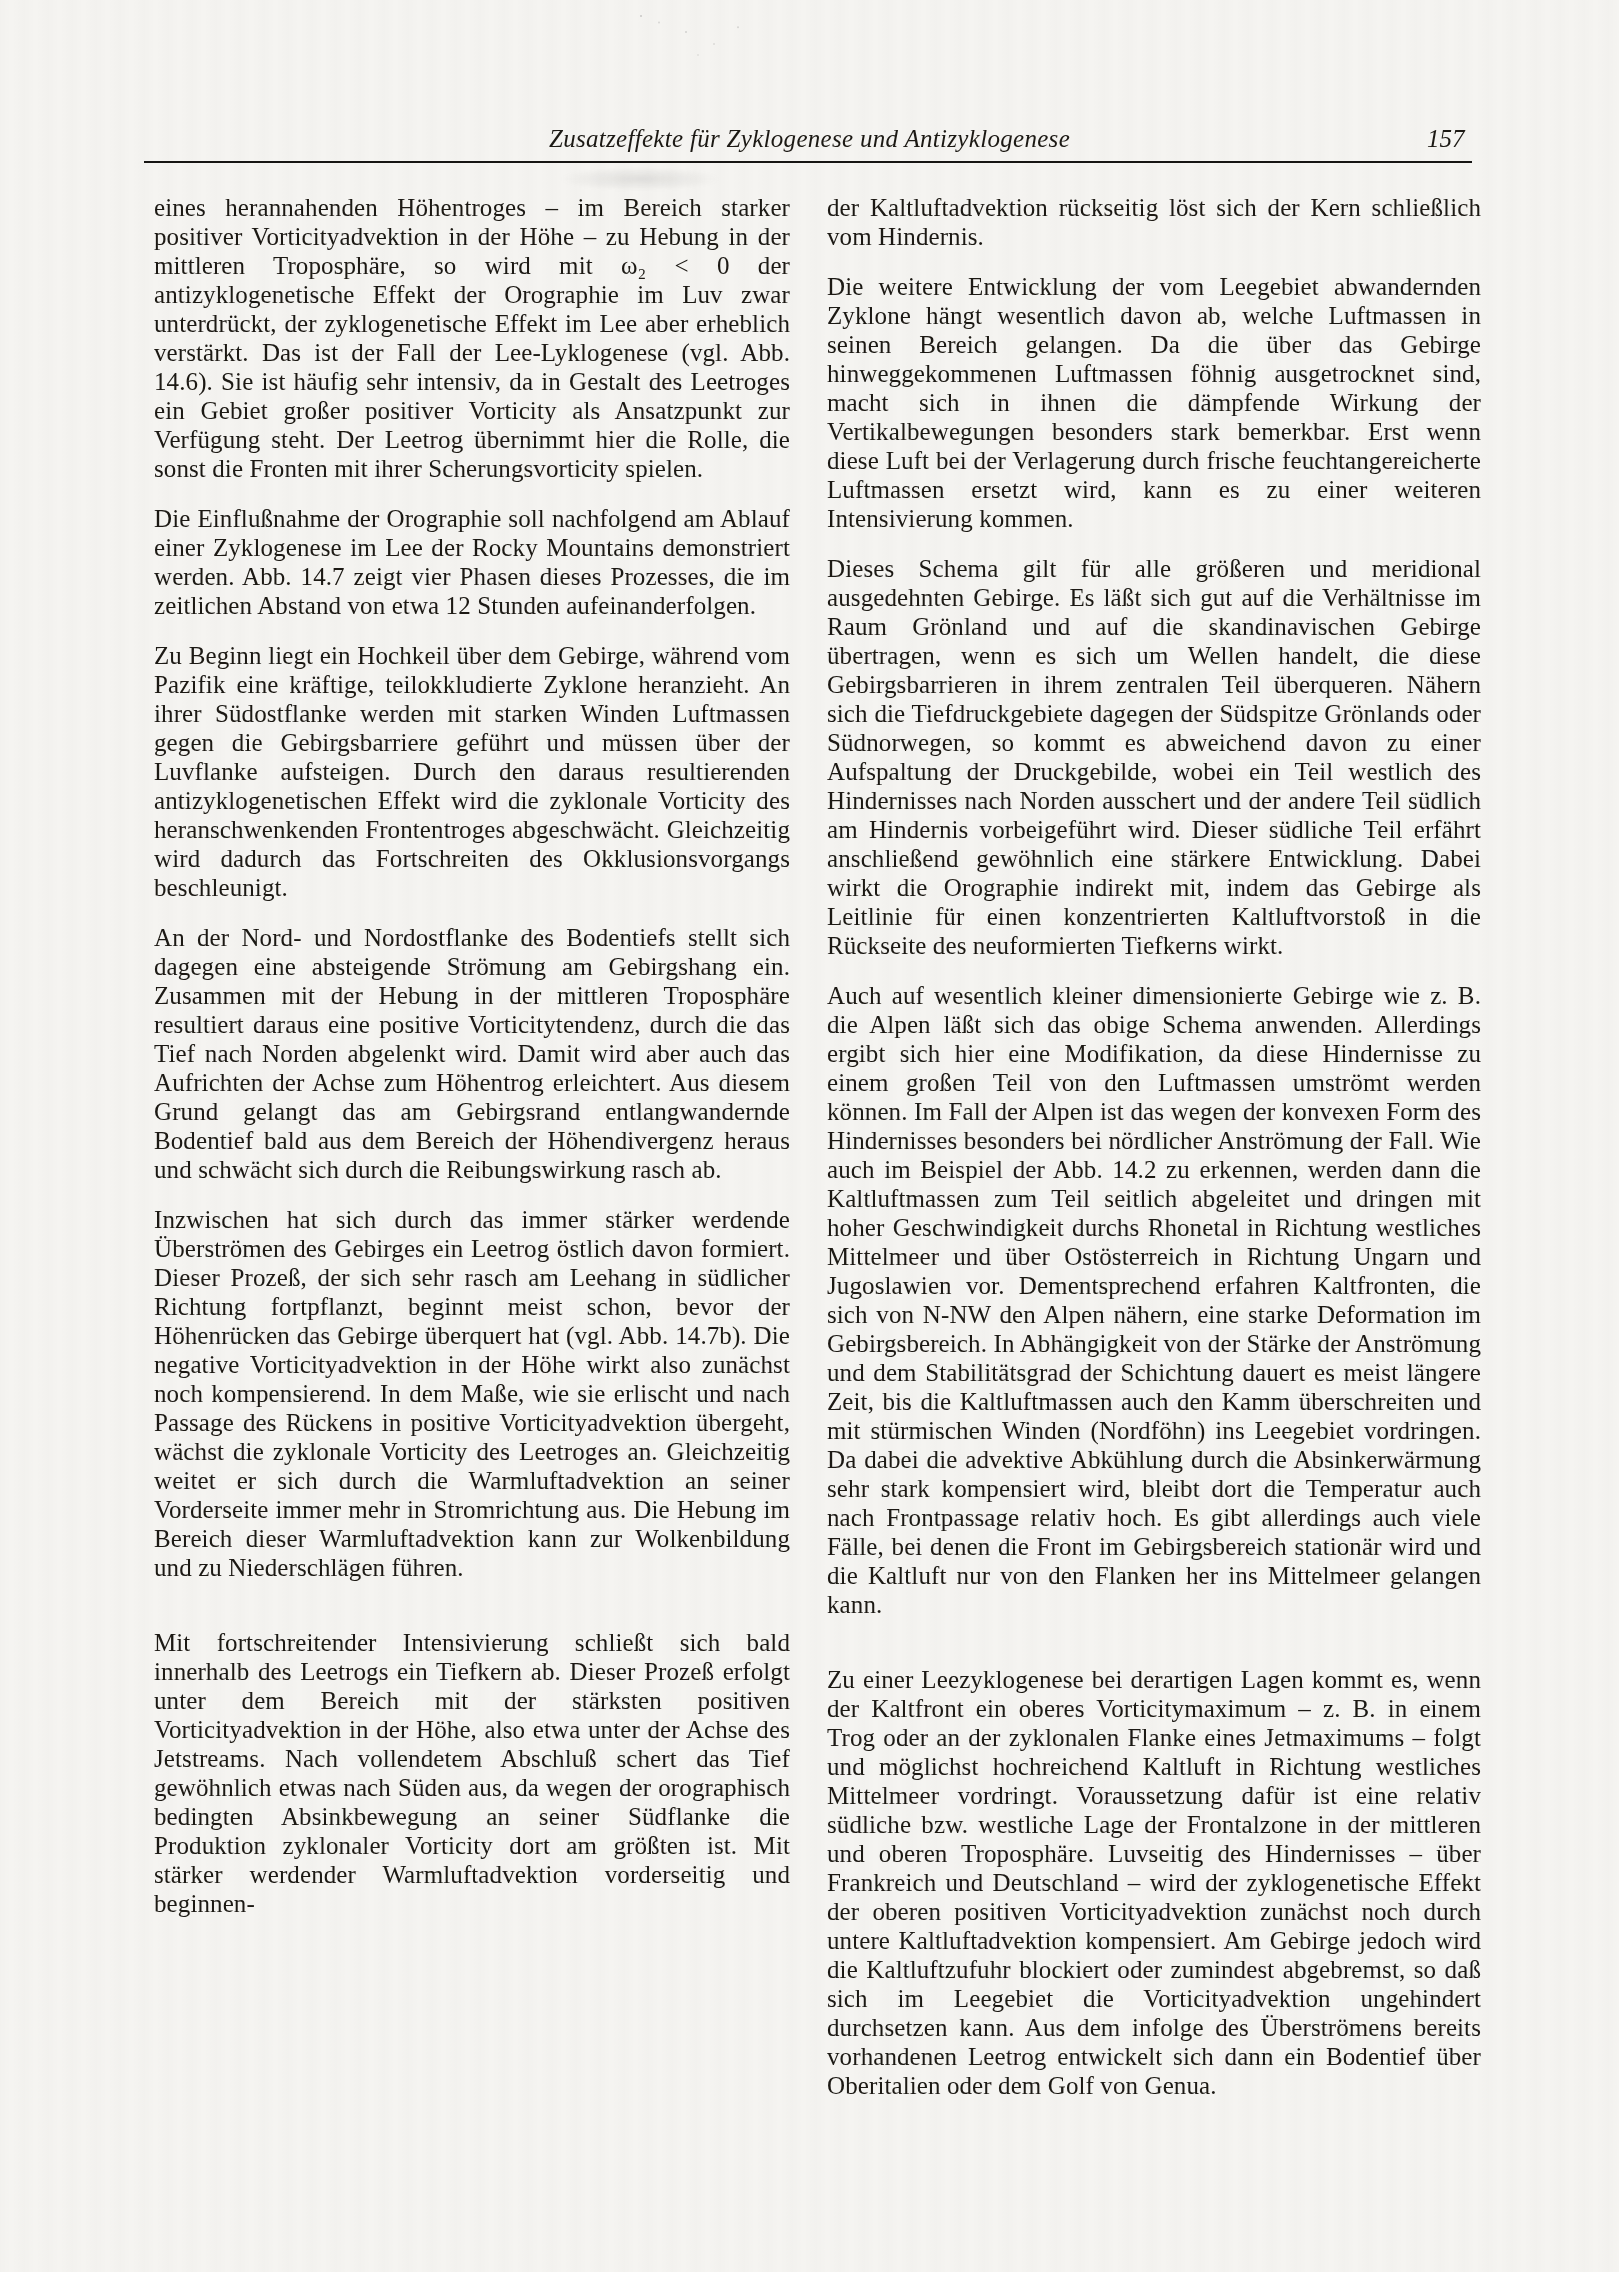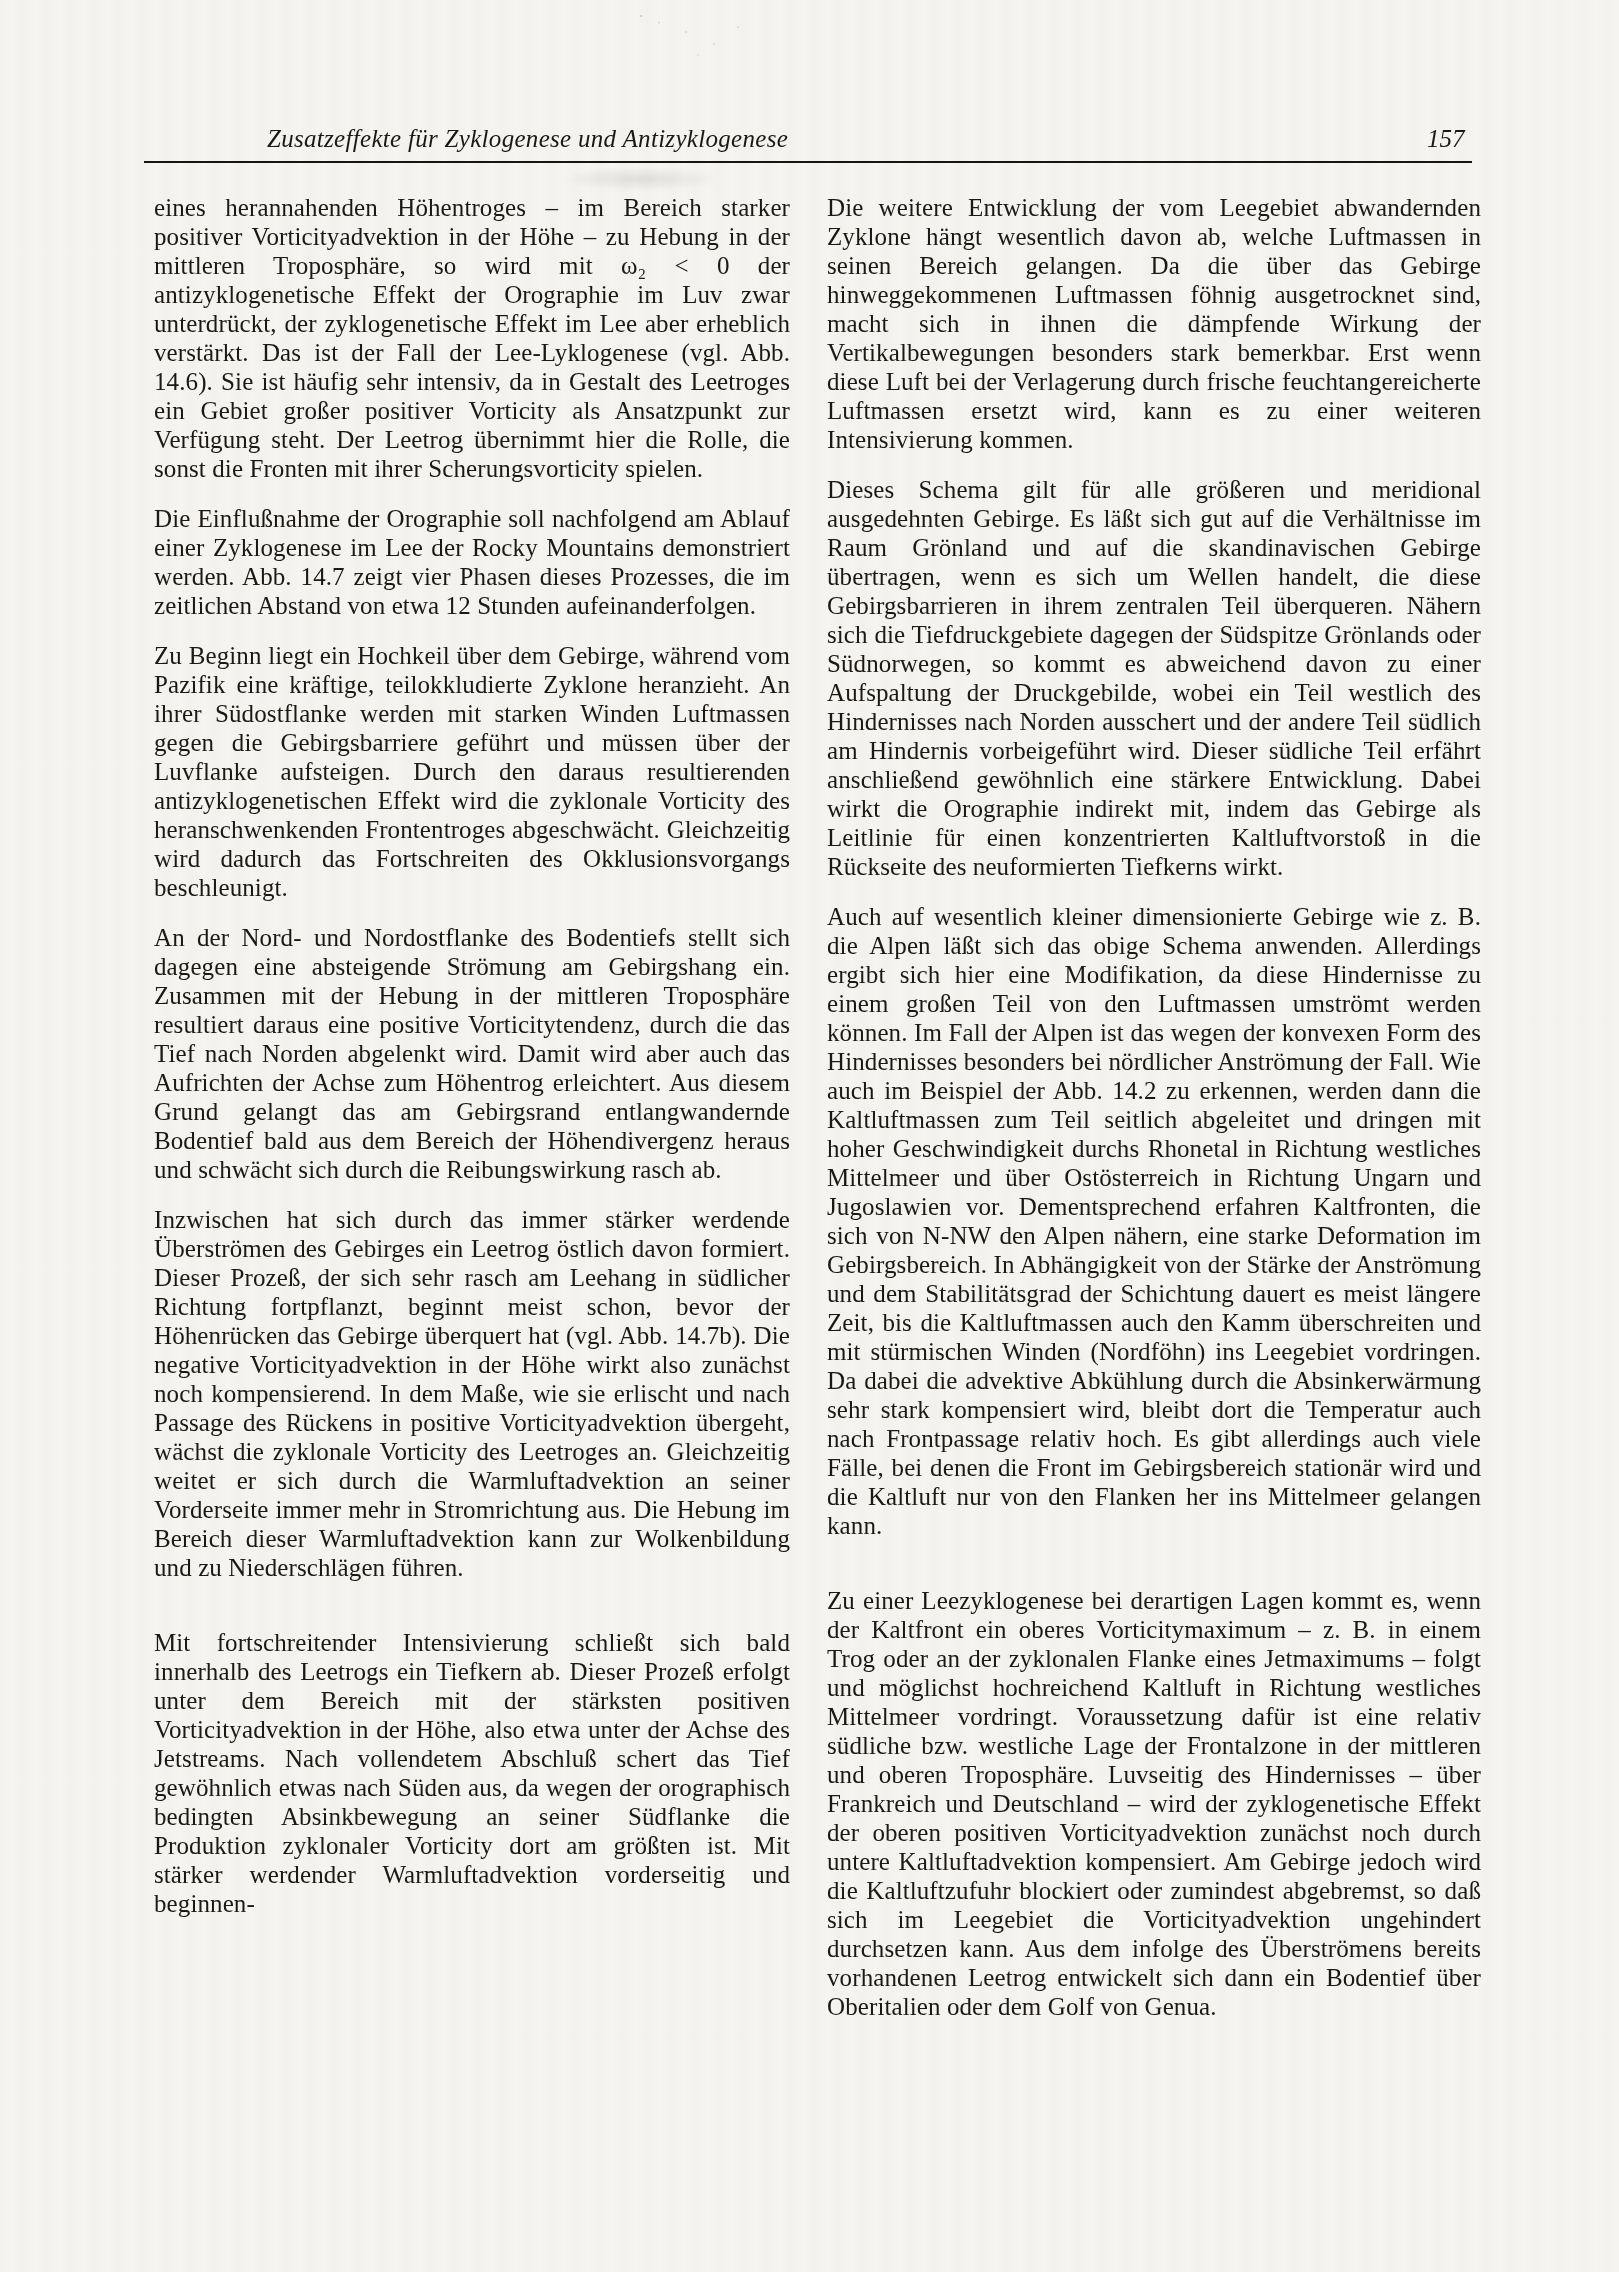--- a/index.html
+++ b/index.html
@@ -26,21 +26,21 @@
       rgba(0,0,0,0.0)   11.3px,
       rgba(0,0,0,0.012) 24px
     );
     pointer-events: none;
   }
   .running-head {
     position: absolute;
     top: 125px;
     left: 267px;
     width: 1085px;
-    text-align: left;
+    text-align: center;
     font-style: italic;
     font-size: 25px;
     letter-spacing: 0.3px;
     white-space: nowrap;
   }
   .page-number {
     position: absolute;
     top: 125px;
     left: 1427px;
     font-size: 25px;
@@ -118,20 +118,21 @@
   <div class="column left">
     <p>eines herannahenden Höhentroges – im Bereich starker positiver Vorticityadvektion in der Höhe – zu Hebung in der mittleren Troposphäre, so wird mit ω₂ &lt; 0 der antizyklogenetische Effekt der Orographie im Luv zwar unterdrückt, der zyklogenetische Effekt im Lee aber erheblich verstärkt. Das ist der Fall der Lee-Lyklogenese (vgl. Abb. 14.6). Sie ist häufig sehr intensiv, da in Gestalt des Leetroges ein Gebiet großer positiver Vorticity als Ansatzpunkt zur Verfügung steht. Der Leetrog übernimmt hier die Rolle, die sonst die Fronten mit ihrer Scherungsvorticity spielen.</p>
     <p>Die Einflußnahme der Orographie soll nachfolgend am Ablauf einer Zyklogenese im Lee der Rocky Mountains demonstriert werden. Abb. 14.7 zeigt vier Phasen dieses Prozesses, die im zeitlichen Abstand von etwa 12 Stunden aufeinanderfolgen.</p>
     <p>Zu Beginn liegt ein Hochkeil über dem Gebirge, während vom Pazifik eine kräftige, teilokkludierte Zyklone heranzieht. An ihrer Südostflanke werden mit starken Winden Luftmassen gegen die Gebirgsbarriere geführt und müssen über der Luvflanke aufsteigen. Durch den daraus resultierenden antizyklogenetischen Effekt wird die zyklonale Vorticity des heranschwenkenden Frontentroges abgeschwächt. Gleichzeitig wird dadurch das Fortschreiten des Okklusionsvorgangs beschleunigt.</p>
     <p>An der Nord- und Nordostflanke des Bodentiefs stellt sich dagegen eine absteigende Strömung am Gebirgshang ein. Zusammen mit der Hebung in der mittleren Troposphäre resultiert daraus eine positive Vorticitytendenz, durch die das Tief nach Norden abgelenkt wird. Damit wird aber auch das Aufrichten der Achse zum Höhentrog erleichtert. Aus diesem Grund gelangt das am Gebirgsrand entlangwandernde Bodentief bald aus dem Bereich der Höhendivergenz heraus und schwächt sich durch die Reibungswirkung rasch ab.</p>
     <p>Inzwischen hat sich durch das immer stärker werdende Überströmen des Gebirges ein Leetrog östlich davon formiert. Dieser Prozeß, der sich sehr rasch am Leehang in südlicher Richtung fortpflanzt, beginnt meist schon, bevor der Höhenrücken das Gebirge überquert hat (vgl. Abb. 14.7b). Die negative Vorticityadvektion in der Höhe wirkt also zunächst noch kompensierend. In dem Maße, wie sie erlischt und nach Passage des Rückens in positive Vorticityadvektion übergeht, wächst die zyklonale Vorticity des Leetroges an. Gleichzeitig weitet er sich durch die Warmluftadvektion an seiner Vorderseite immer mehr in Stromrichtung aus. Die Hebung im Bereich dieser Warmluftadvektion kann zur Wolkenbildung und zu Niederschlägen führen.</p>
     <p>Mit fortschreitender Intensivierung schließt sich bald innerhalb des Leetrogs ein Tiefkern ab. Dieser Prozeß erfolgt unter dem Bereich mit der stärksten positiven Vorticityadvektion in der Höhe, also etwa unter der Achse des Jetstreams. Nach vollendetem Abschluß schert das Tief gewöhnlich etwas nach Süden aus, da wegen der orographisch bedingten Absinkbewegung an seiner Südflanke die Produktion zyklonaler Vorticity dort am größten ist. Mit stärker werdender Warmluftadvektion vorderseitig und beginnen-</p>
   </div>
 
   <div class="column right">
+    <p>der Kaltluftadvektion rückseitig löst sich der Kern schließlich vom Hindernis.</p>
     <p>Die weitere Entwicklung der vom Leegebiet abwandernden Zyklone hängt wesentlich davon ab, welche Luftmassen in seinen Bereich gelangen. Da die über das Gebirge hinweggekommenen Luftmassen föhnig ausgetrocknet sind, macht sich in ihnen die dämpfende Wirkung der Vertikalbewegungen besonders stark bemerkbar. Erst wenn diese Luft bei der Verlagerung durch frische feuchtangereicherte Luftmassen ersetzt wird, kann es zu einer weiteren Intensivierung kommen.</p>
     <p>Dieses Schema gilt für alle größeren und meridional ausgedehnten Gebirge. Es läßt sich gut auf die Verhältnisse im Raum Grönland und auf die skandinavischen Gebirge übertragen, wenn es sich um Wellen handelt, die diese Gebirgsbarrieren in ihrem zentralen Teil überqueren. Nähern sich die Tiefdruckgebiete dagegen der Südspitze Grönlands oder Südnorwegen, so kommt es abweichend davon zu einer Aufspaltung der Druckgebilde, wobei ein Teil westlich des Hindernisses nach Norden ausschert und der andere Teil südlich am Hindernis vorbeigeführt wird. Dieser südliche Teil erfährt anschließend gewöhnlich eine stärkere Entwicklung. Dabei wirkt die Orographie indirekt mit, indem das Gebirge als Leitlinie für einen konzentrierten Kaltluftvorstoß in die Rückseite des neuformierten Tiefkerns wirkt.</p>
     <p>Auch auf wesentlich kleiner dimensionierte Gebirge wie z. B. die Alpen läßt sich das obige Schema anwenden. Allerdings ergibt sich hier eine Modifikation, da diese Hindernisse zu einem großen Teil von den Luftmassen umströmt werden können. Im Fall der Alpen ist das wegen der konvexen Form des Hindernisses besonders bei nördlicher Anströmung der Fall. Wie auch im Beispiel der Abb. 14.2 zu erkennen, werden dann die Kaltluftmassen zum Teil seitlich abgeleitet und dringen mit hoher Geschwindigkeit durchs Rhonetal in Richtung westliches Mittelmeer und über Ostösterreich in Richtung Ungarn und Jugoslawien vor. Dementsprechend erfahren Kaltfronten, die sich von N-NW den Alpen nähern, eine starke Deformation im Gebirgsbereich. In Abhängigkeit von der Stärke der Anströmung und dem Stabilitätsgrad der Schichtung dauert es meist längere Zeit, bis die Kaltluftmassen auch den Kamm überschreiten und mit stürmischen Winden (Nordföhn) ins Leegebiet vordringen. Da dabei die advektive Abkühlung durch die Absinkerwärmung sehr stark kompensiert wird, bleibt dort die Temperatur auch nach Frontpassage relativ hoch. Es gibt allerdings auch viele Fälle, bei denen die Front im Gebirgsbereich stationär wird und die Kaltluft nur von den Flanken her ins Mittelmeer gelangen kann.</p>
     <p>Zu einer Leezyklogenese bei derartigen Lagen kommt es, wenn der Kaltfront ein oberes Vorticitymaximum – z. B. in einem Trog oder an der zyklonalen Flanke eines Jetmaximums – folgt und möglichst hochreichend Kaltluft in Richtung westliches Mittelmeer vordringt. Voraussetzung dafür ist eine relativ südliche bzw. westliche Lage der Frontalzone in der mittleren und oberen Troposphäre. Luvseitig des Hindernisses – über Frankreich und Deutschland – wird der zyklogenetische Effekt der oberen positiven Vorticityadvektion zunächst noch durch untere Kaltluftadvektion kompensiert. Am Gebirge jedoch wird die Kaltluftzufuhr blockiert oder zumindest abgebremst, so daß sich im Leegebiet die Vorticityadvektion ungehindert durchsetzen kann. Aus dem infolge des Überströmens bereits vorhandenen Leetrog entwickelt sich dann ein Bodentief über Oberitalien oder dem Golf von Genua.</p>
   </div>
 
 </div>
 
 
 </body></html>

